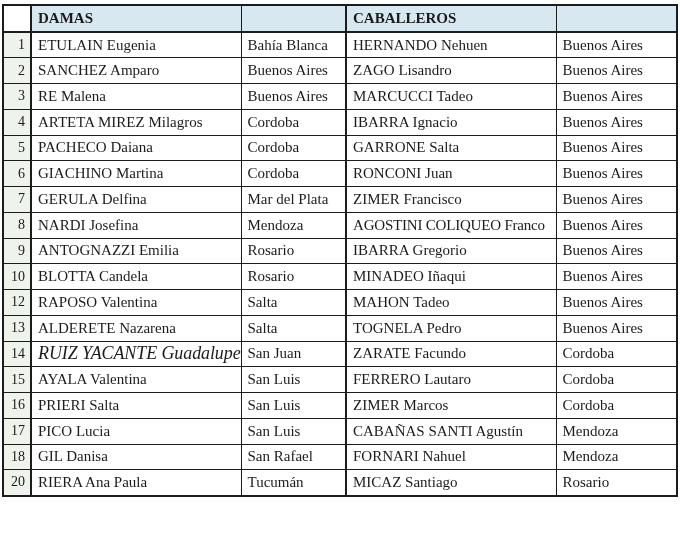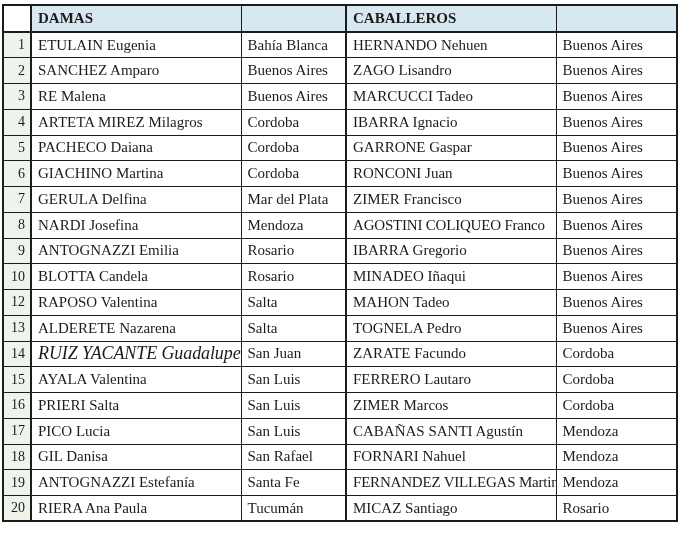--- a/index.html
+++ b/index.html
@@ -120,21 +120,21 @@
       <td class="numcell">4</td>
       <td class="damaname">ARTETA MIREZ Milagros</td>
       <td class="damacity">Cordoba</td>
       <td class="cabname">IBARRA Ignacio</td>
       <td class="cabcity">Buenos Aires</td>
     </tr>
         <tr>
       <td class="numcell">5</td>
       <td class="damaname">PACHECO Daiana</td>
       <td class="damacity">Cordoba</td>
-      <td class="cabname">GARRONE Gaspar</td>
+      <td class="cabname">GARRONE Salta</td>
       <td class="cabcity">Buenos Aires</td>
     </tr>
         <tr>
       <td class="numcell">6</td>
       <td class="damaname">GIACHINO Martina</td>
       <td class="damacity">Cordoba</td>
       <td class="cabname">RONCONI Juan</td>
       <td class="cabcity">Buenos Aires</td>
     </tr>
         <tr>
@@ -208,27 +208,20 @@
       <td class="cabcity">Mendoza</td>
     </tr>
         <tr>
       <td class="numcell">18</td>
       <td class="damaname">GIL Danisa</td>
       <td class="damacity">San Rafael</td>
       <td class="cabname">FORNARI Nahuel</td>
       <td class="cabcity">Mendoza</td>
     </tr>
         <tr>
-      <td class="numcell">19</td>
-      <td class="damaname">ANTOGNAZZI Estefanía</td>
-      <td class="damacity">Santa Fe</td>
-      <td class="cabname fit-80">FERNANDEZ VILLEGAS Martin</td>
-      <td class="cabcity">Mendoza</td>
-    </tr>
-        <tr>
       <td class="numcell">20</td>
       <td class="damaname">RIERA Ana Paula</td>
       <td class="damacity">Tucumán</td>
       <td class="cabname">MICAZ Santiago</td>
       <td class="cabcity">Rosario</td>
     </tr>
       </tbody>
   </table>
 
 </div>

